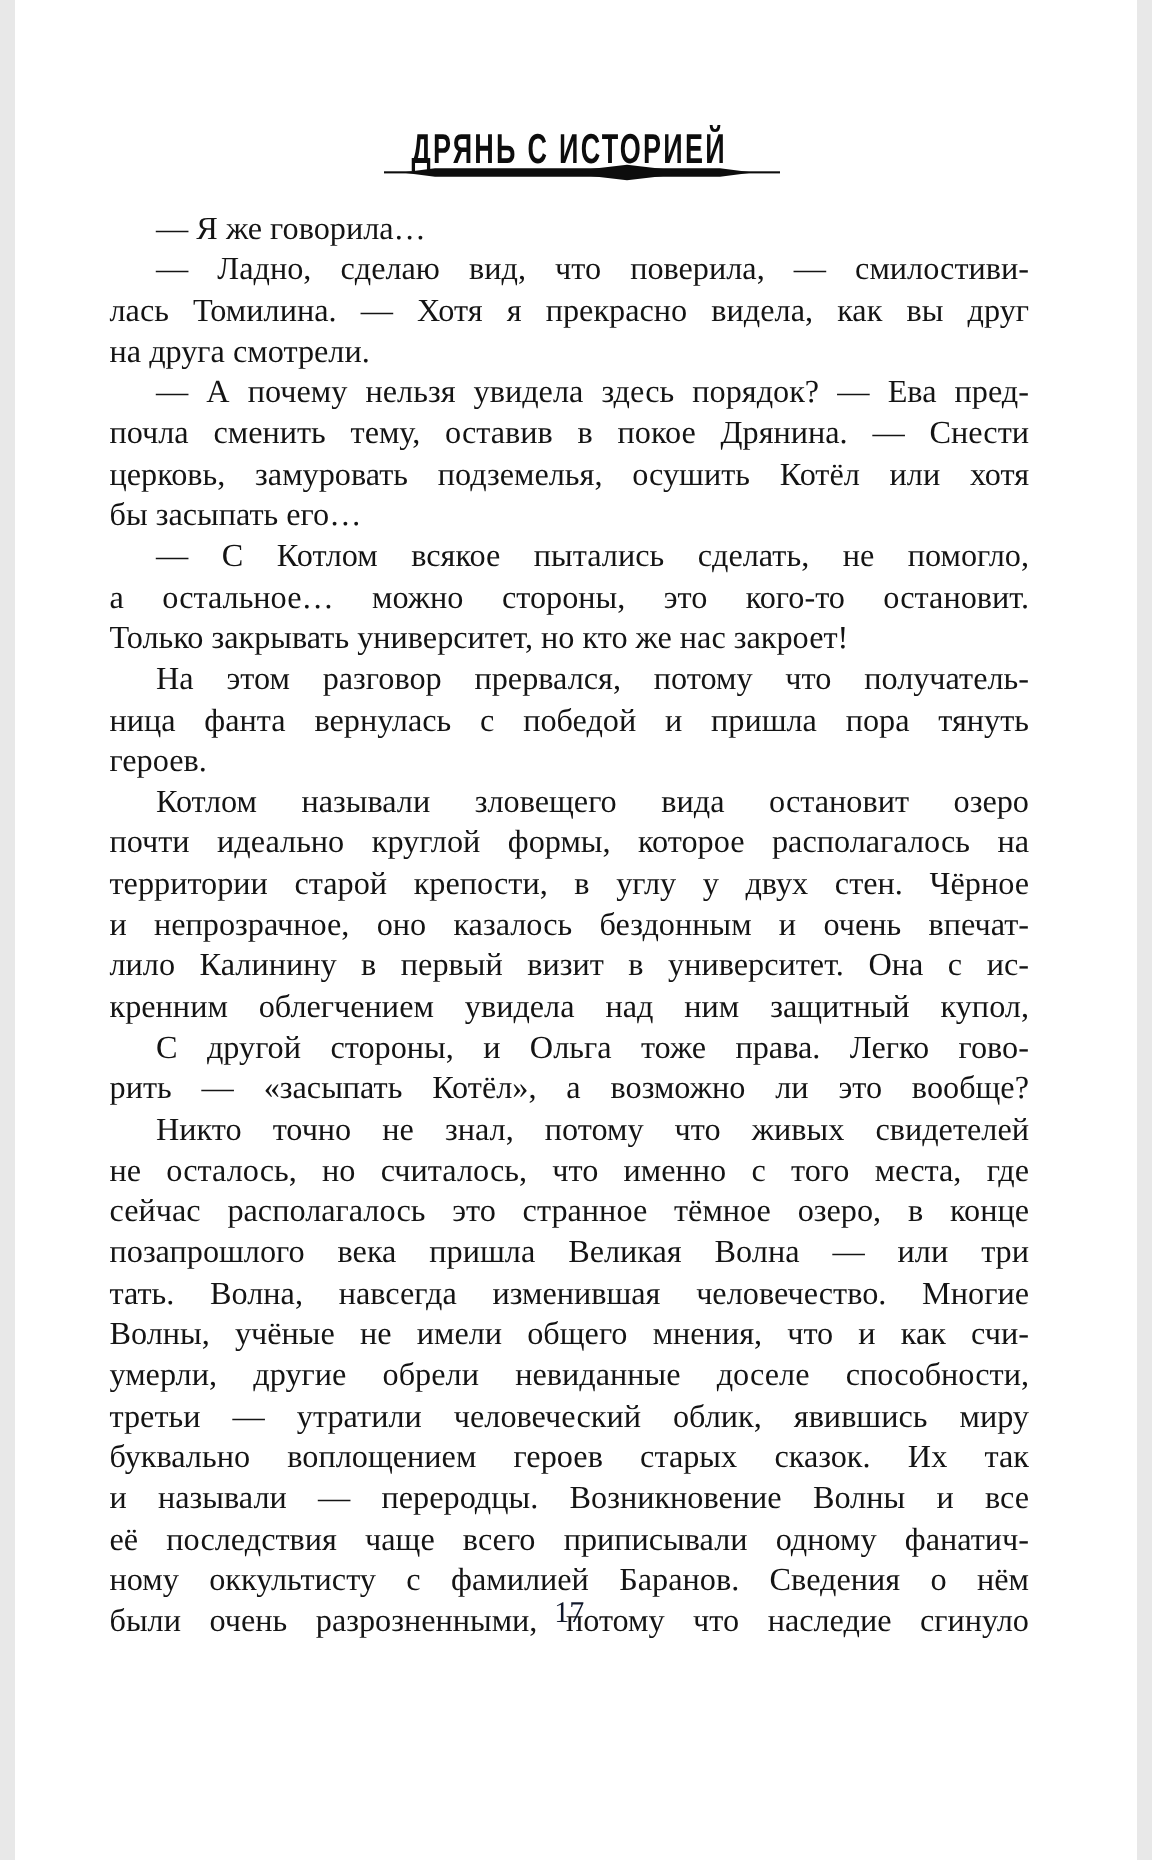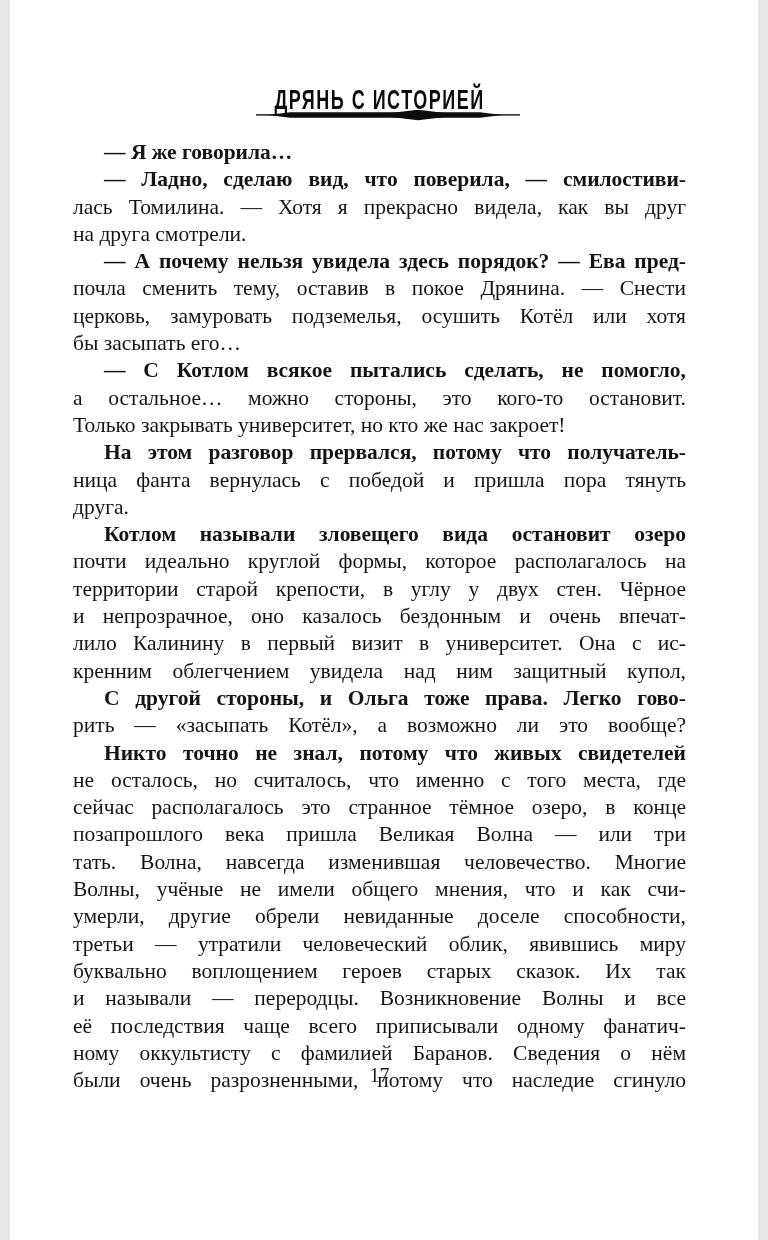--- a/index.html
+++ b/index.html
@@ -39,21 +39,21 @@
     position: absolute;
     top: 139px;
     left: 63px;
     width: 613px;
     font-size: 21.5px;
     line-height: 27.3px;
     color: #141414;
   }
   .line { white-space: pre-wrap; }
   .line.just { text-align: justify; text-align-last: justify; }
-  .line.indent { padding-left: 31px; font-weight: bold; }
+  .line.indent { padding-left: 31px; }
   .page-number {
     position: absolute;
     top: 1064px;
     left: 63px;
     width: 613px;
     text-align: center;
     font-size: 20px;
     color: #0f172a;
   }
 </style>
@@ -77,21 +77,21 @@
       <div class="line">на друга смотрели.</div>
       <div class="line just indent">— А почему нельзя увидела здесь порядок? — Ева пред-</div>
       <div class="line just">почла сменить тему, оставив в покое Дрянина. — Снести</div>
       <div class="line just">церковь, замуровать подземелья, осушить Котёл или хотя</div>
       <div class="line">бы засыпать его…</div>
       <div class="line just indent">— С Котлом всякое пытались сделать, не помогло,</div>
       <div class="line just">а остальное… можно стороны, это кого-то остановит.</div>
       <div class="line">Только закрывать университет, но кто же нас закроет!</div>
       <div class="line just indent">На этом разговор прервался, потому что получатель-</div>
       <div class="line just">ница фанта вернулась с победой и пришла пора тянуть</div>
-      <div class="line">друга.</div>
+      <div class="line">героев.</div>
       <div class="line just indent">Котлом называли зловещего вида остановит озеро</div>
       <div class="line just">почти идеально круглой формы, которое располагалось на</div>
       <div class="line just">территории старой крепости, в углу у двух стен. Чёрное</div>
       <div class="line just">и непрозрачное, оно казалось бездонным и очень впечат-</div>
       <div class="line just">лило Калинину в первый визит в университет. Она с ис-</div>
       <div class="line just">кренним облегчением увидела над ним защитный купол,</div>
       <div class="line just indent">С другой стороны, и Ольга тоже права. Легко гово-</div>
       <div class="line just">рить — «засыпать Котёл», а возможно ли это вообще?</div>
       <div class="line just indent">Никто точно не знал, потому что живых свидетелей</div>
       <div class="line just">не осталось, но считалось, что именно с того места, где</div>

